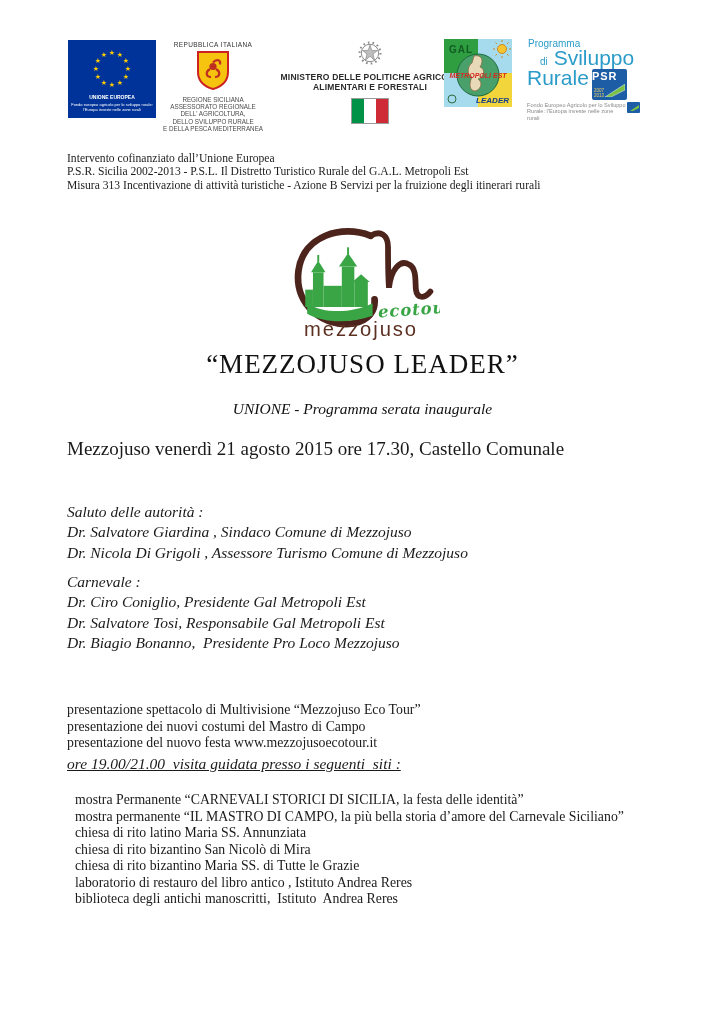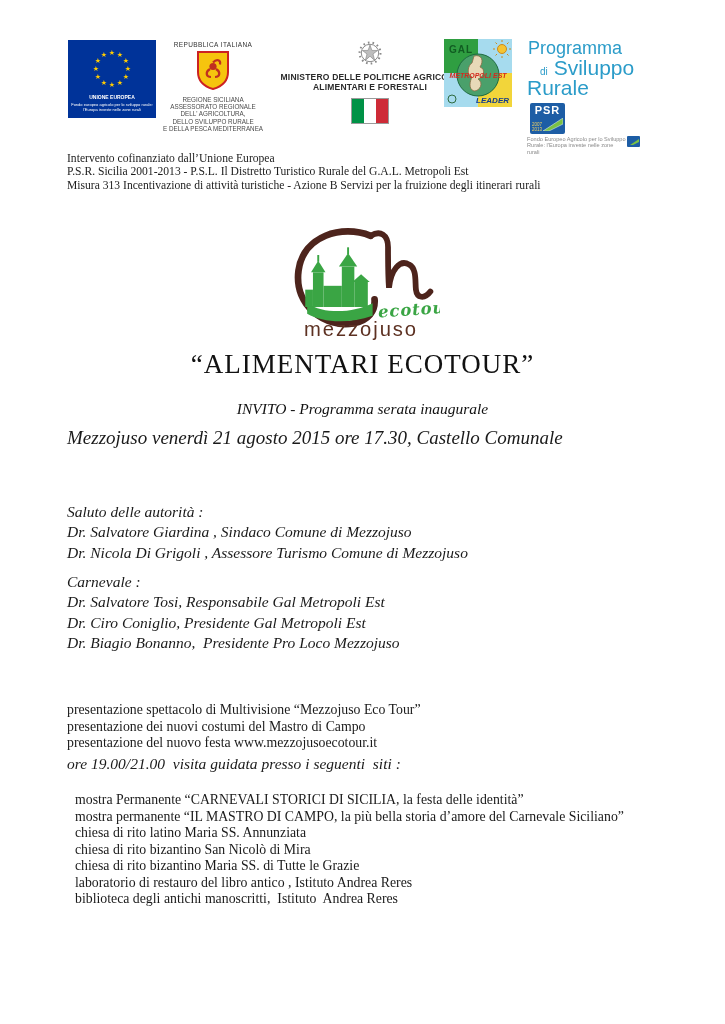--- a/index.html
+++ b/index.html
@@ -18,28 +18,28 @@
              font-family:"Liberation Sans", sans-serif; color:#4a4a4a; }
   .sicilia .rep { font-size:6.5px; letter-spacing:.4px; color:#333; }
   .sicilia .small-lines { font-size:6.3px; line-height:7.2px; margin-top:2px; }
   .ministero { left:270px; top:40px; width:200px; text-align:center;
                font-family:"Liberation Sans", sans-serif; }
   .ministero .name { font-size:8.5px; font-weight:bold; color:#2b2b2b;
                      line-height:10px; letter-spacing:.2px; margin-top:2px; }
   .ministero .flag-wrap { margin-top:6px; }
   .gal-logo { left:444px; top:39px; width:84px; height:68px; }
   .psr { left:527px; top:38px; width:130px; font-family:"Liberation Sans", sans-serif; }
-  .psr .l1 { font-size:18px; color:#2b9cc9; margin-left:1px; }
+  .psr .l1 { font-size:10px; color:#2b9cc9; margin-left:1px; }
   .psr .l2 { font-size:21px; color:#2b9cc9; margin-left:13px; margin-top:-3px; }
   .psr .l2 .di { font-size:10px; }
-  .psr .l3 { display:flex; align-items:flex-start; margin-top:-4px;flex-direction:column; }
+  .psr .l3 { display:flex; align-items:flex-start; margin-top:-4px; }
   .psr .l3 .rurale { font-size:21px; color:#2b9cc9; }
   .psr-badge { position:relative; width:35px; height:31px; background:#1d5da5;
                margin-left:3px; margin-top:3px; border-radius:2px; }
-  .psr-badge .psr-txt { position:absolute; top:1px; left:0; right:0; text-align:center;
+  .psr-badge .psr-txt { position:absolute; top:1px; left:0; right:0; text-align:left;
                color:#fff; font-weight:bold; font-size:11px; letter-spacing:1px; }
   .psr-badge .years { position:absolute; left:2px; bottom:2px; font-size:4.5px;
                color:#f0d264; line-height:5px; width:10px; }
   .psr-badge svg { position:absolute; right:2px; bottom:3px; }
   .psr .subs { display:flex; margin-top:2px; align-items:flex-start; }
   .psr .sub-lines { font-size:5.6px; line-height:6.4px; color:#8a8a8a; width:100px; }
   .psr .mini-badge { width:13px; height:11px; background:#1d5da5; border-radius:1px;
                position:relative; }
   .psr .mini-badge svg { position:absolute; right:1px; bottom:2px; }
 
@@ -48,28 +48,28 @@
              color:#1c1c1c; }
 
   
   .brand { left:286px; top:221px; width:154px; height:120px; }
 
   
   .title { left:0; top:349px; width:725px; text-align:center; font-size:27px;
            letter-spacing:1px; color:#111; }
   .subtitle { left:0; top:400px; width:725px; text-align:center; font-size:15.5px;
            font-style:italic; color:#111; }
-  .event-line { left:67px; top:427px; width:620px; font-size:19px; font-style:italic; }
+  .event-line { left:67px; top:438px; width:620px; font-size:19px; }
   .italic-block { font-size:15.5px; font-style:italic; line-height:20.3px; }
   .saluto { left:67px; top:502px; width:620px; }
   .interventi { left:67px; top:572px; width:620px; }
   .plain-block { font-size:13.8px; line-height:16.5px; }
   .presentazioni { left:67px; top:670px; width:620px;margin-top:32px; }
   .visita { left:67px; top:755px; width:620px; font-size:15.5px; font-style:italic;
-            }
+            text-decoration:underline; }
   .siti { left:67px; top:792px; width:640px;margin-left:8px; }
 </style>
 </head>
 <body>
 
 <div class="page">
 
   <div class="abs eu-flag">
     <svg width="88" height="78" viewBox="0 0 88 78">
       <rect width="88" height="78" fill="#003399"></rect>
@@ -178,21 +178,21 @@
       <span class="mini-badge">
         <svg width="9" height="6" viewBox="0 0 9 6">
             <polygon points="0,6 9,0 9,3 3,6" fill="#7ac143"></polygon>
           </svg>
       </span>
     </div>
   </div>
 
   <div class="abs funding">
     <div class="line">Intervento cofinanziato dall’Unione Europea</div>
-    <div class="line">P.S.R. Sicilia 2001-2013 - P.S.L. Il Distretto Turistico Rurale del G.A.L. Metropoli Est</div>
+    <div class="line">P.S.R. Sicilia 2002-2013 - P.S.L. Il Distretto Turistico Rurale del G.A.L. Metropoli Est</div>
     <div class="line">Misura 313 Incentivazione di attività turistiche - Azione B Servizi per la fruizione degli itinerari rurali</div>
   </div>
 
   <div class="abs brand">
     <svg width="154" height="120" viewBox="0 0 160 122">
       <g stroke="#4d241c" fill="none" stroke-linecap="round">
         <path d="M88,14 C58,2 18,14 13,50 C8,88 42,110 70,105 C86,102 93,92 92,80" stroke-width="7"></path>
         <path d="M88,14 C98,8 106,13 106,26 C106,40 106,56 107,68 C109,50 118,38 128,44 C136,48 134,62 135,70 C136,79 144,80 150,72" stroke-width="6"></path>
       </g>
       <g fill="#3aa544">
@@ -206,34 +206,34 @@
         <polygon points="69,62 78,54 87,62"></polygon>
         <rect x="20" y="70" width="8" height="18"></rect>
         <rect x="32.5" y="34" width="2" height="7"></rect>
         <rect x="63.5" y="26" width="2" height="7"></rect>
       </g>
       <text x="96" y="99" transform="rotate(-4 96 99)" font-family="DejaVu Serif, serif" font-style="italic" font-weight="bold" font-size="17" fill="#3aa544" letter-spacing="1">ecotour</text>
       <text x="78" y="118" text-anchor="middle" font-family="Liberation Sans, sans-serif" font-size="21" fill="#5d3122" letter-spacing="2">mezzojuso</text>
     </svg>
   </div>
 
-  <div class="abs title">“ALIMENTARI ECOTOUR”</div>
-  <div class="abs subtitle">INVITO - Programma serata inaugurale</div>
+  <div class="abs title">“MEZZOJUSO LEADER”</div>
+  <div class="abs subtitle">UNIONE - Programma serata inaugurale</div>
   <div class="abs event-line">Mezzojuso venerdì 21 agosto 2015 ore 17.30, Castello Comunale</div>
 
   <div class="abs saluto italic-block">
     <div class="line">Saluto delle autorità :</div>
     <div class="line">Dr. Salvatore Giardina , Sindaco Comune di Mezzojuso</div>
     <div class="line">Dr. Nicola Di Grigoli , Assessore Turismo Comune di Mezzojuso</div>
   </div>
 
   <div class="abs interventi italic-block">
     <div class="line">Carnevale :</div>
+    <div class="line">Dr. Ciro Coniglio, Presidente Gal Metropoli Est</div>
     <div class="line">Dr. Salvatore Tosi, Responsabile Gal Metropoli Est</div>
-    <div class="line">Dr. Ciro Coniglio, Presidente Gal Metropoli Est</div>
     <div class="line">Dr. Biagio Bonanno,  Presidente Pro Loco Mezzojuso</div>
   </div>
 
   <div class="abs presentazioni plain-block">
     <div class="line">presentazione spettacolo di Multivisione “Mezzojuso Eco Tour”</div>
     <div class="line">presentazione dei nuovi costumi del Mastro di Campo</div>
     <div class="line">presentazione del nuovo festa www.mezzojusoecotour.it</div>
   </div>
 
   <div class="abs visita line">ore 19.00/21.00  visita guidata presso i seguenti  siti :</div>

